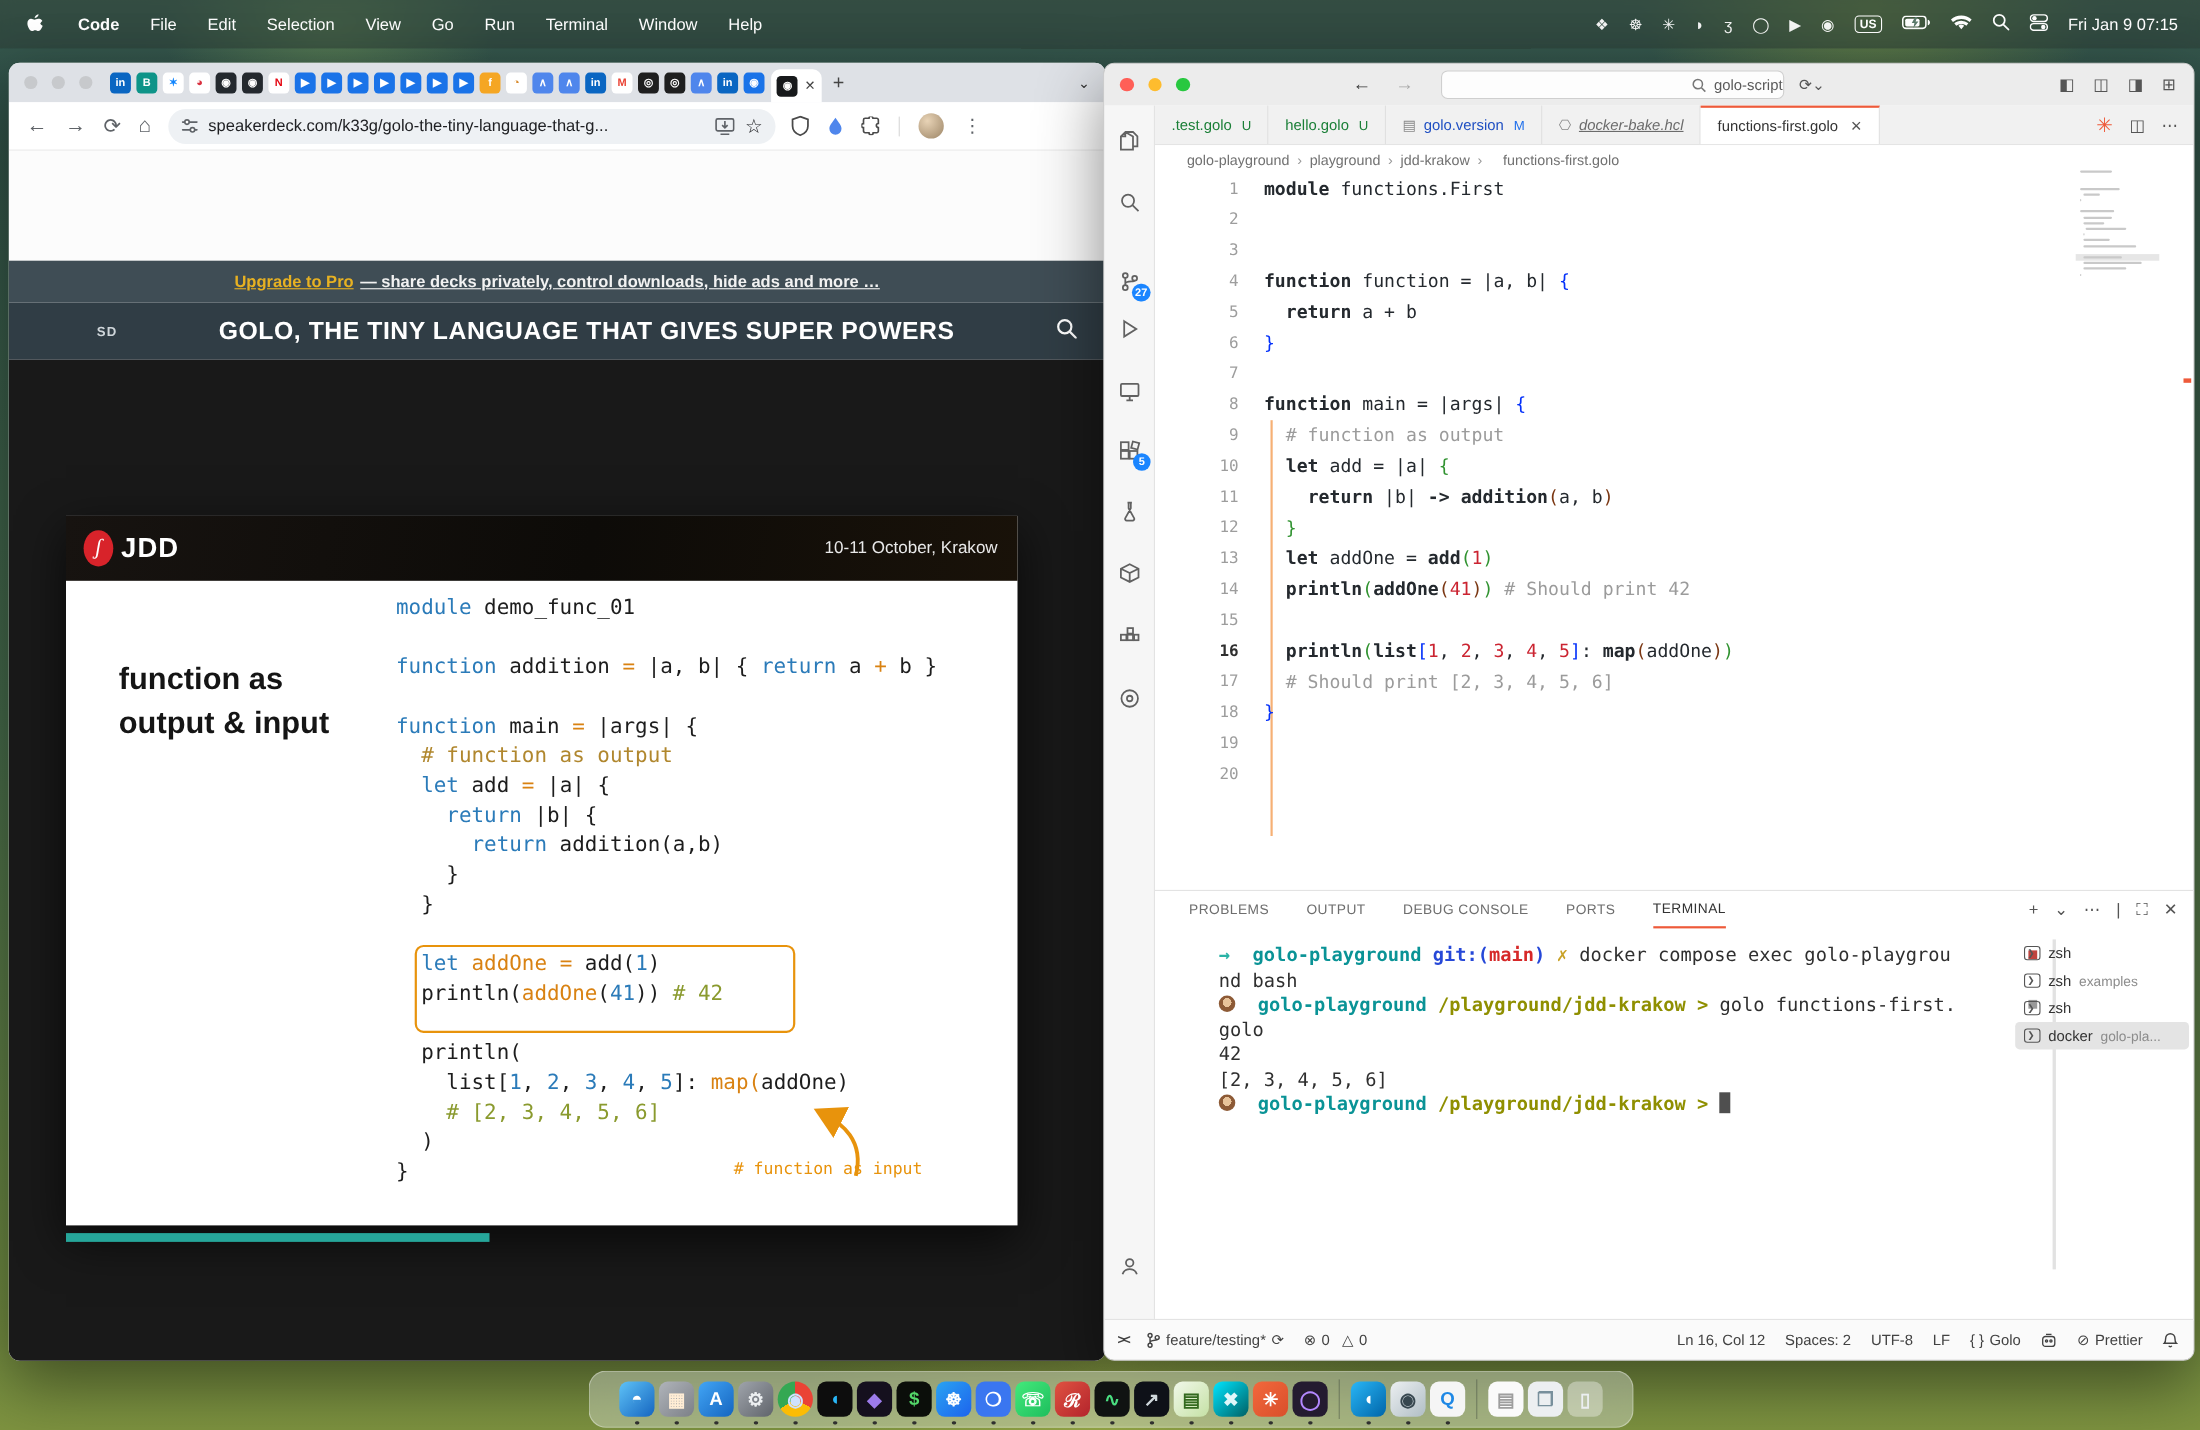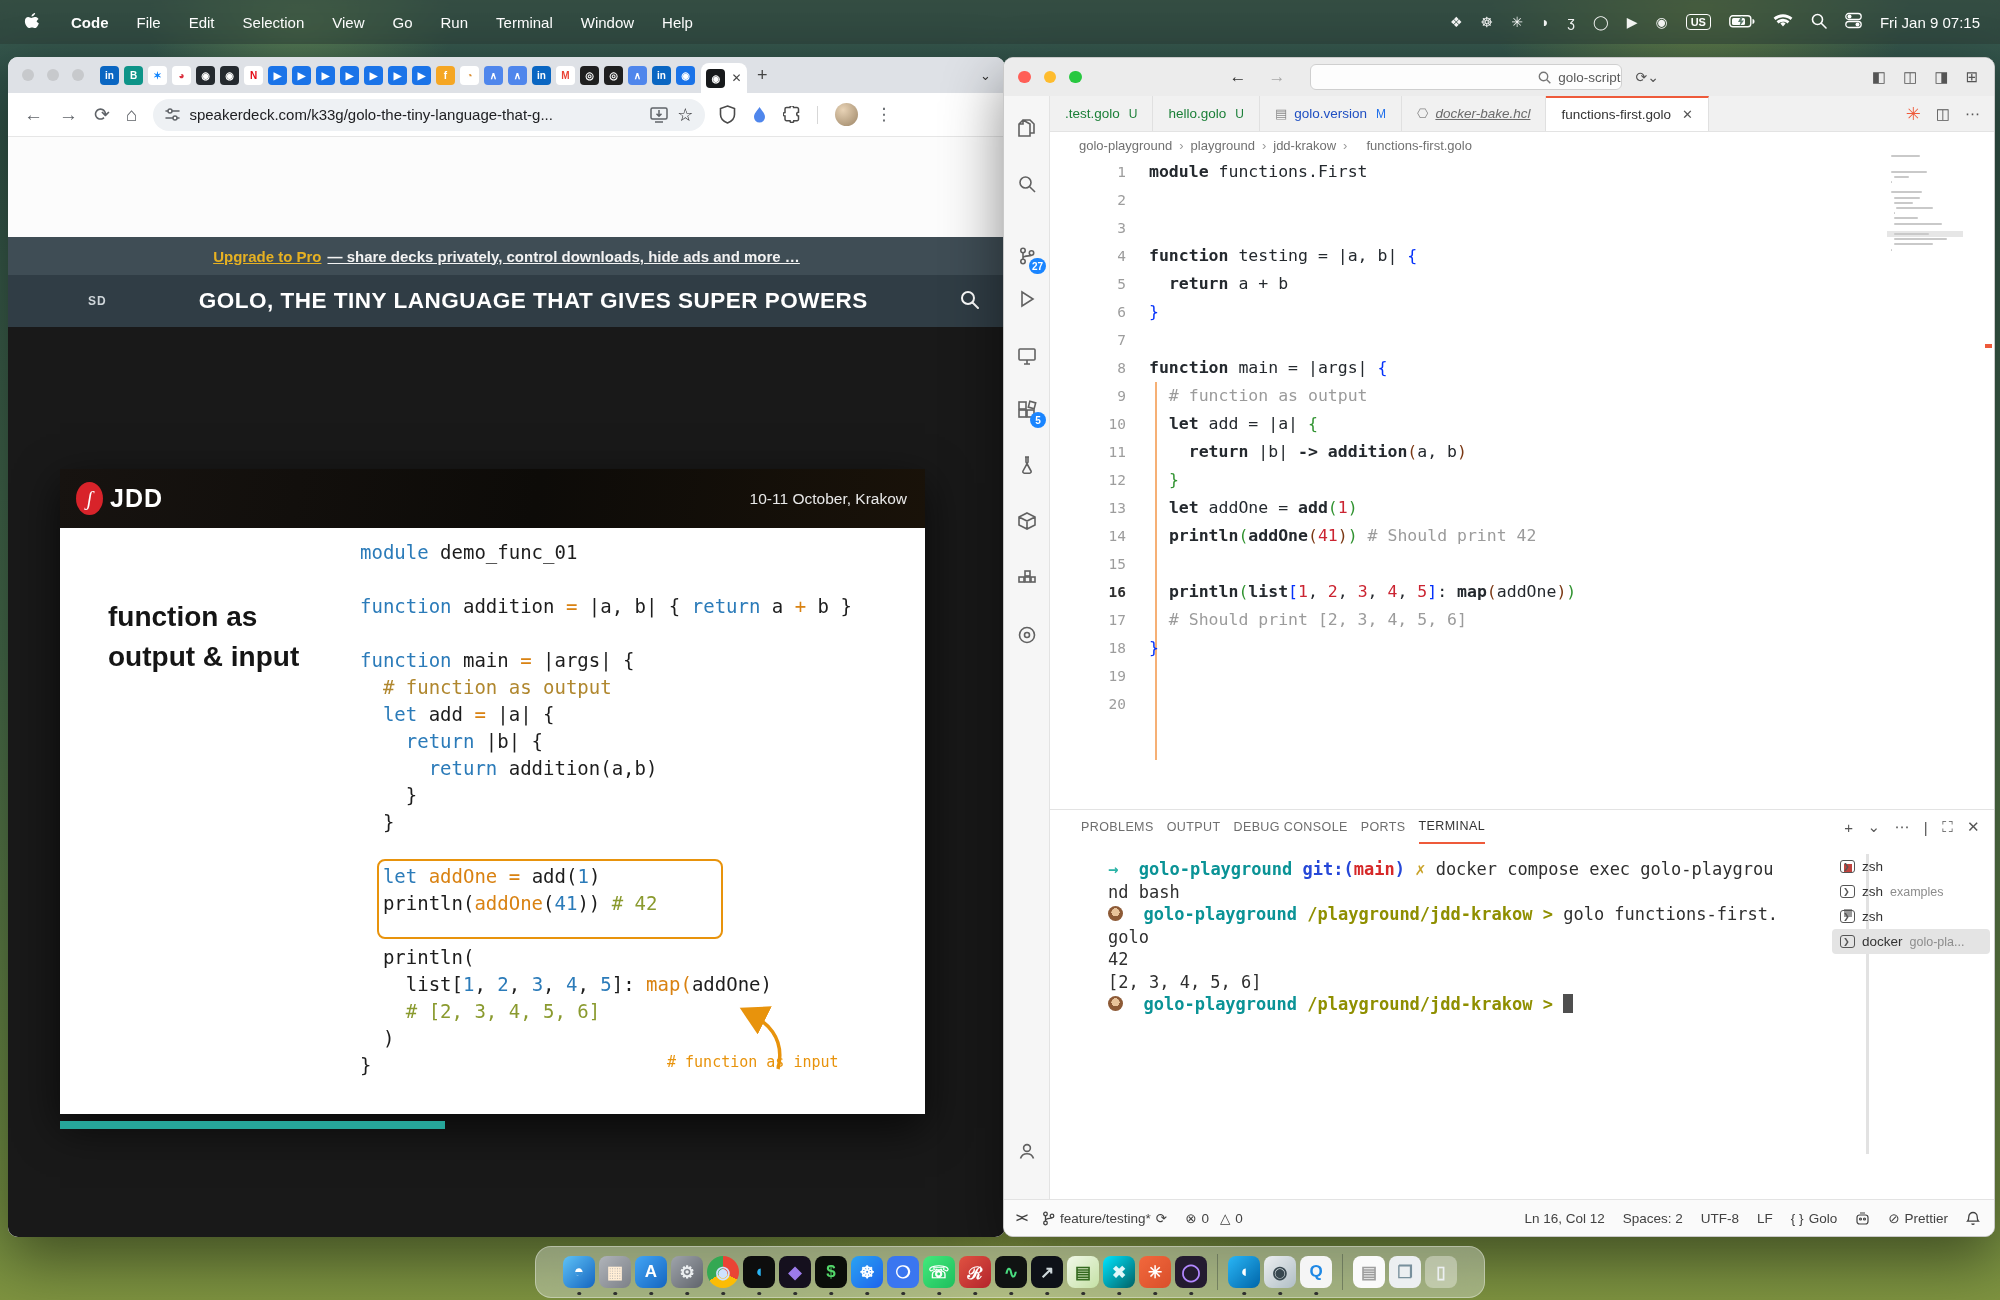--- a/index.html
+++ b/index.html
@@ -117,21 +117,21 @@
   .cl span{position:relative;z-index:1;}
   .ed-kw{color:#24292e;font-weight:700;} .ed-pl{color:#24292e;} .ed-bl{color:#0431fa;} .ed-gr{color:#319331;}
   .ed-br{color:#7b3814;} .ed-num{color:#cb2431;} .ed-cm{color:#9b9b9b;}
   .indent-guide{position:absolute;left:105px;top:224px;width:2px;height:378px;background:#f5a25d;opacity:.85;}
   .minimap{position:absolute;right:33px;top:-5px;width:70px;height:170px;}
   .minimap .mrow{position:absolute;height:2px;background:#c9c9c9;border-radius:1px;}
   .minimap .mhl{position:absolute;left:-4px;right:-2px;height:6px;background:#e6e6e6;}
   .ruler-tick{position:absolute;right:2px;top:186px;width:7px;height:4px;background:#ee5a3a;}
   
   .panel{position:absolute;left:46px;top:751px;right:0;height:392px;background:#fff;border-top:1px solid #e3e3e3;}
-  .panel-tabs{display:flex;align-items:center;height:34px;padding-left:31px;gap:13px;font-size:12.5px;
+  .panel-tabs{display:flex;align-items:center;height:34px;padding-left:31px;gap:34px;font-size:12.5px;
     letter-spacing:.4px;color:#6e6e6e;}
   .panel-tabs .ptab{height:34px;display:flex;align-items:center;}
   .panel-tabs .ptab.active{color:#333;border-bottom:2px solid #ee5a3a;}
   .panel-actions{margin-left:auto;display:flex;align-items:center;gap:14px;color:#555;font-size:15px;padding-right:14px;}
   .term{position:absolute;left:58px;top:48px;width:716px;font-family:"DejaVu Sans Mono",monospace;font-size:17px;}
   .term .tl{height:22.5px;line-height:22.5px;white-space:pre;position:relative;}
   .t-pl{color:#2f2f2f;} .t-cyan{color:#0a9396;font-weight:700;} .t-blue{color:#2648d8;font-weight:700;}
   .t-red{color:#d62828;font-weight:700;} .t-yel{color:#c9a227;} .t-olive{color:#8f8f00;font-weight:700;}
   .t-arrow{color:#2ab3a6;font-weight:700;}
   .monkey{display:inline-block;width:15px;height:15px;border-radius:50%;
@@ -534,21 +534,21 @@
           <div>17</div>
           <div>18</div>
           <div>19</div>
           <div>20</div>
         </div>
       <div class="indent-guide"></div>
       <div class="codelines" id="codelines">
           <div class="cl"><span class="ed-kw">module</span><span class="ed-pl"> functions.First</span></div>
           <div class="cl"></div>
           <div class="cl"></div>
-          <div class="cl"><span class="ed-kw">function</span><span class="ed-pl"> testing = |a, b| </span><span class="ed-bl">{</span></div>
+          <div class="cl"><span class="ed-kw">function</span><span class="ed-pl"> function = |a, b| </span><span class="ed-bl">{</span></div>
           <div class="cl"><span class="ed-pl">  </span><span class="ed-kw">return</span><span class="ed-pl"> a + b</span></div>
           <div class="cl"><span class="ed-bl">}</span></div>
           <div class="cl"></div>
           <div class="cl"><span class="ed-kw">function</span><span class="ed-pl"> main = |args| </span><span class="ed-bl">{</span></div>
           <div class="cl"><span class="ed-cm">  # function as output</span></div>
           <div class="cl"><span class="ed-pl">  </span><span class="ed-kw">let</span><span class="ed-pl"> add = |a| </span><span class="ed-gr">{</span></div>
           <div class="cl"><span class="ed-pl">    </span><span class="ed-kw">return</span><span class="ed-pl"> |b| </span><span class="ed-kw">-&gt;</span><span class="ed-pl"> </span><span class="ed-kw">addition</span><span class="ed-br">(</span><span class="ed-pl">a, b</span><span class="ed-br">)</span></div>
           <div class="cl"><span class="ed-pl">  </span><span class="ed-gr">}</span></div>
           <div class="cl"><span class="ed-pl">  </span><span class="ed-kw">let</span><span class="ed-pl"> addOne = </span><span class="ed-kw">add</span><span class="ed-gr">(</span><span class="ed-num">1</span><span class="ed-gr">)</span></div>
           <div class="cl"><span class="ed-pl">  </span><span class="ed-kw">println</span><span class="ed-gr">(</span><span class="ed-kw">addOne</span><span class="ed-br">(</span><span class="ed-num">41</span><span class="ed-br">)</span><span class="ed-gr">)</span><span class="ed-cm"> # Should print 42</span></div>

